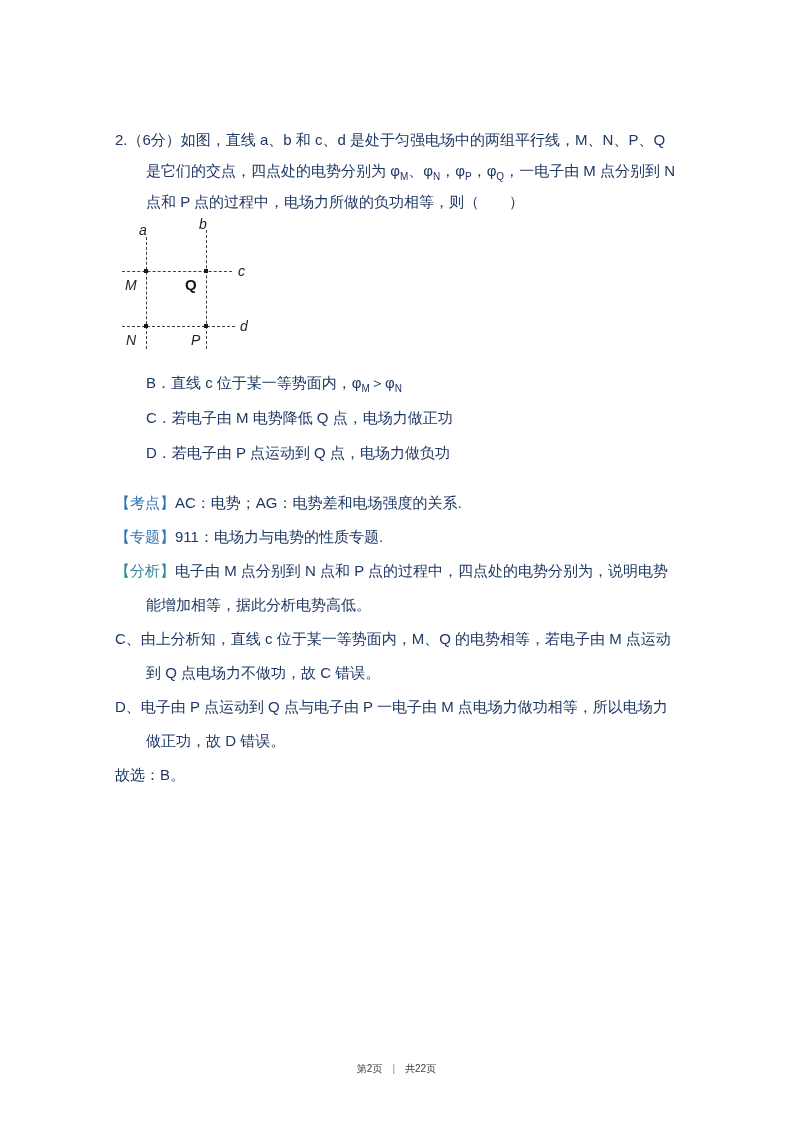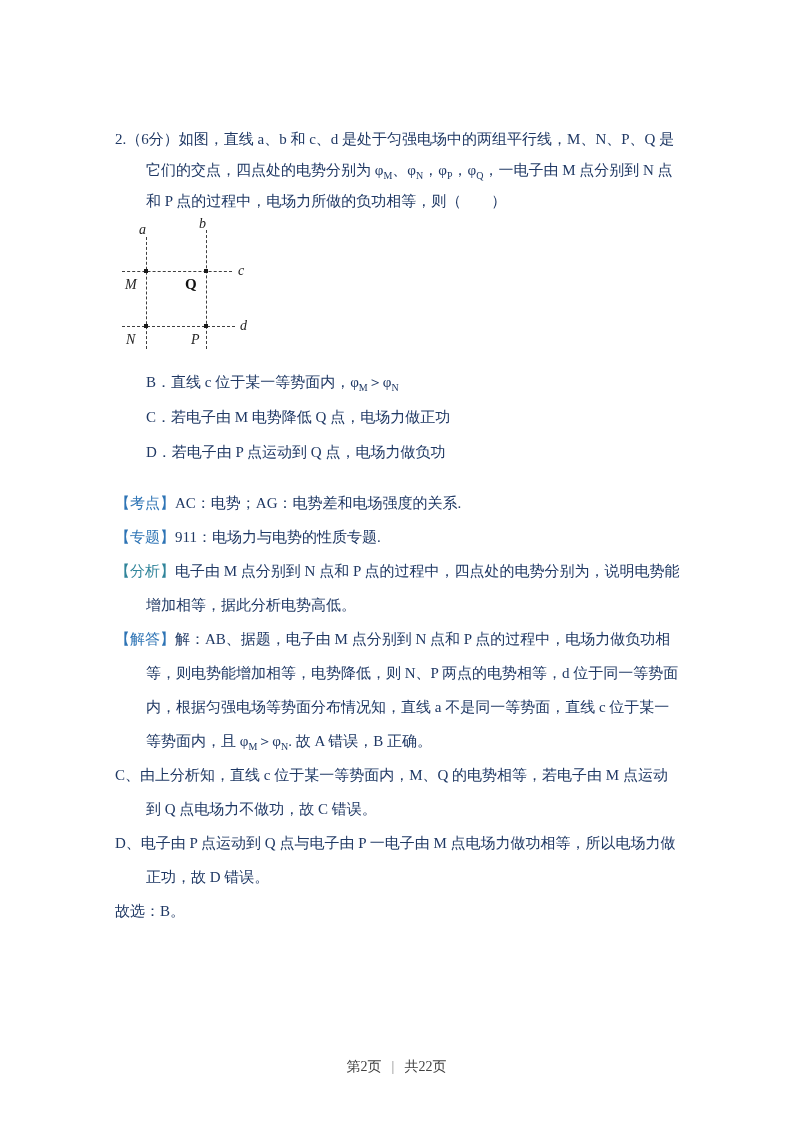--- a/index.html
+++ b/index.html
@@ -10,21 +10,21 @@
     --footer-text: #404040;
   }
   * { box-sizing: border-box; }
   html, body { margin: 0; padding: 0; background: #ffffff; }
   .page {
     position: relative;
     width: 793px;
     height: 1122px;
     background: #ffffff;
     overflow: hidden;
-    font-family: Liberation Serif, serif;
+    font-family: Liberation Sans, sans-serif;
     color: var(--body-text);
   }
   .content {
     position: absolute;
     left: 115px;
     width: 566px;
     top: 124px;
   }
   p { margin: 0; }
   .q { font-size: 15px; line-height: 31px; }
@@ -44,21 +44,21 @@
   .solution .sec { font-size: 15px; line-height: 34px; }
   .sec-gap { margin-top: 16px !important; }
   .lbl-blue { color: var(--label-blue); text-align: center; }
   .lbl-teal { color: var(--label-teal); }
   sub { font-size: 10px; line-height: 0; }
 
   .footer {
     position: absolute;
     left: 0; right: 0; bottom: 46px;
     text-align: center;
-    font-size: 14px;
+    font-size: 10px;
     color: var(--footer-text);
   }
   .footer .sep { color: #8a8a8a; margin: 0 10px; }
 </style>
 </head>
 <body>
 
 <div class="page">
   <div class="content">
 
@@ -92,21 +92,20 @@
       <p><span>D．若电子由 P 点运动到 Q 点，电场力做负功</span></p>
     </div>
 
     <div class="solution">
       <p class="sec hang sec-gap"><span class="lbl-blue">【考点】</span><span><span>AC：电势；AG：电势差和电场强度的关系.</span></span></p>
 
       <p class="sec hang"><span class="lbl-blue">【专题】</span><span><span>911：电场力与电势的性质专题.</span></span></p>
 
       <p class="sec hang"><span class="lbl-teal">【分析】</span><span><span>电子由 M 点分别到 N 点和 P 点的过程中，四点处的电势分别为，说明电势能增加相等，据此分析电势高低。</span></span></p>
 
-      <p class="sec hang"><span class="lbl-blue">【解答】</span><span><span>解：AB、据题，电子由 M 点分别到 N 点和 P 点的过程中，电场力做负功相等，则电势能增加相等，电势降低，则 N、P 两点的电势相等，d 位于同一等势面内，根据匀强电场等势面分布情况知，直线 a 不是同一等势面，直线 c 位于某一等势面内，且 φ</span><sub>M</sub><span>＞φ</span><sub>N</sub><span>. 故 A 错误，B 正确。</span></span></p>
 
       <p class="sec hang"><span>C、由上分析知，直线 c 位于某一等势面内，M、Q 的电势相等，若电子由 M 点运动到 Q 点电场力不做功，故 C 错误。</span></p>
 
       <p class="sec hang"><span>D、电子由 P 点运动到 Q 点与电子由 P 一电子由 M 点电场力做功相等，所以电场力做正功，故 D 错误。</span></p>
 
       <p class="sec">故选：B。</p>
 
     </div>
 
   </div>

